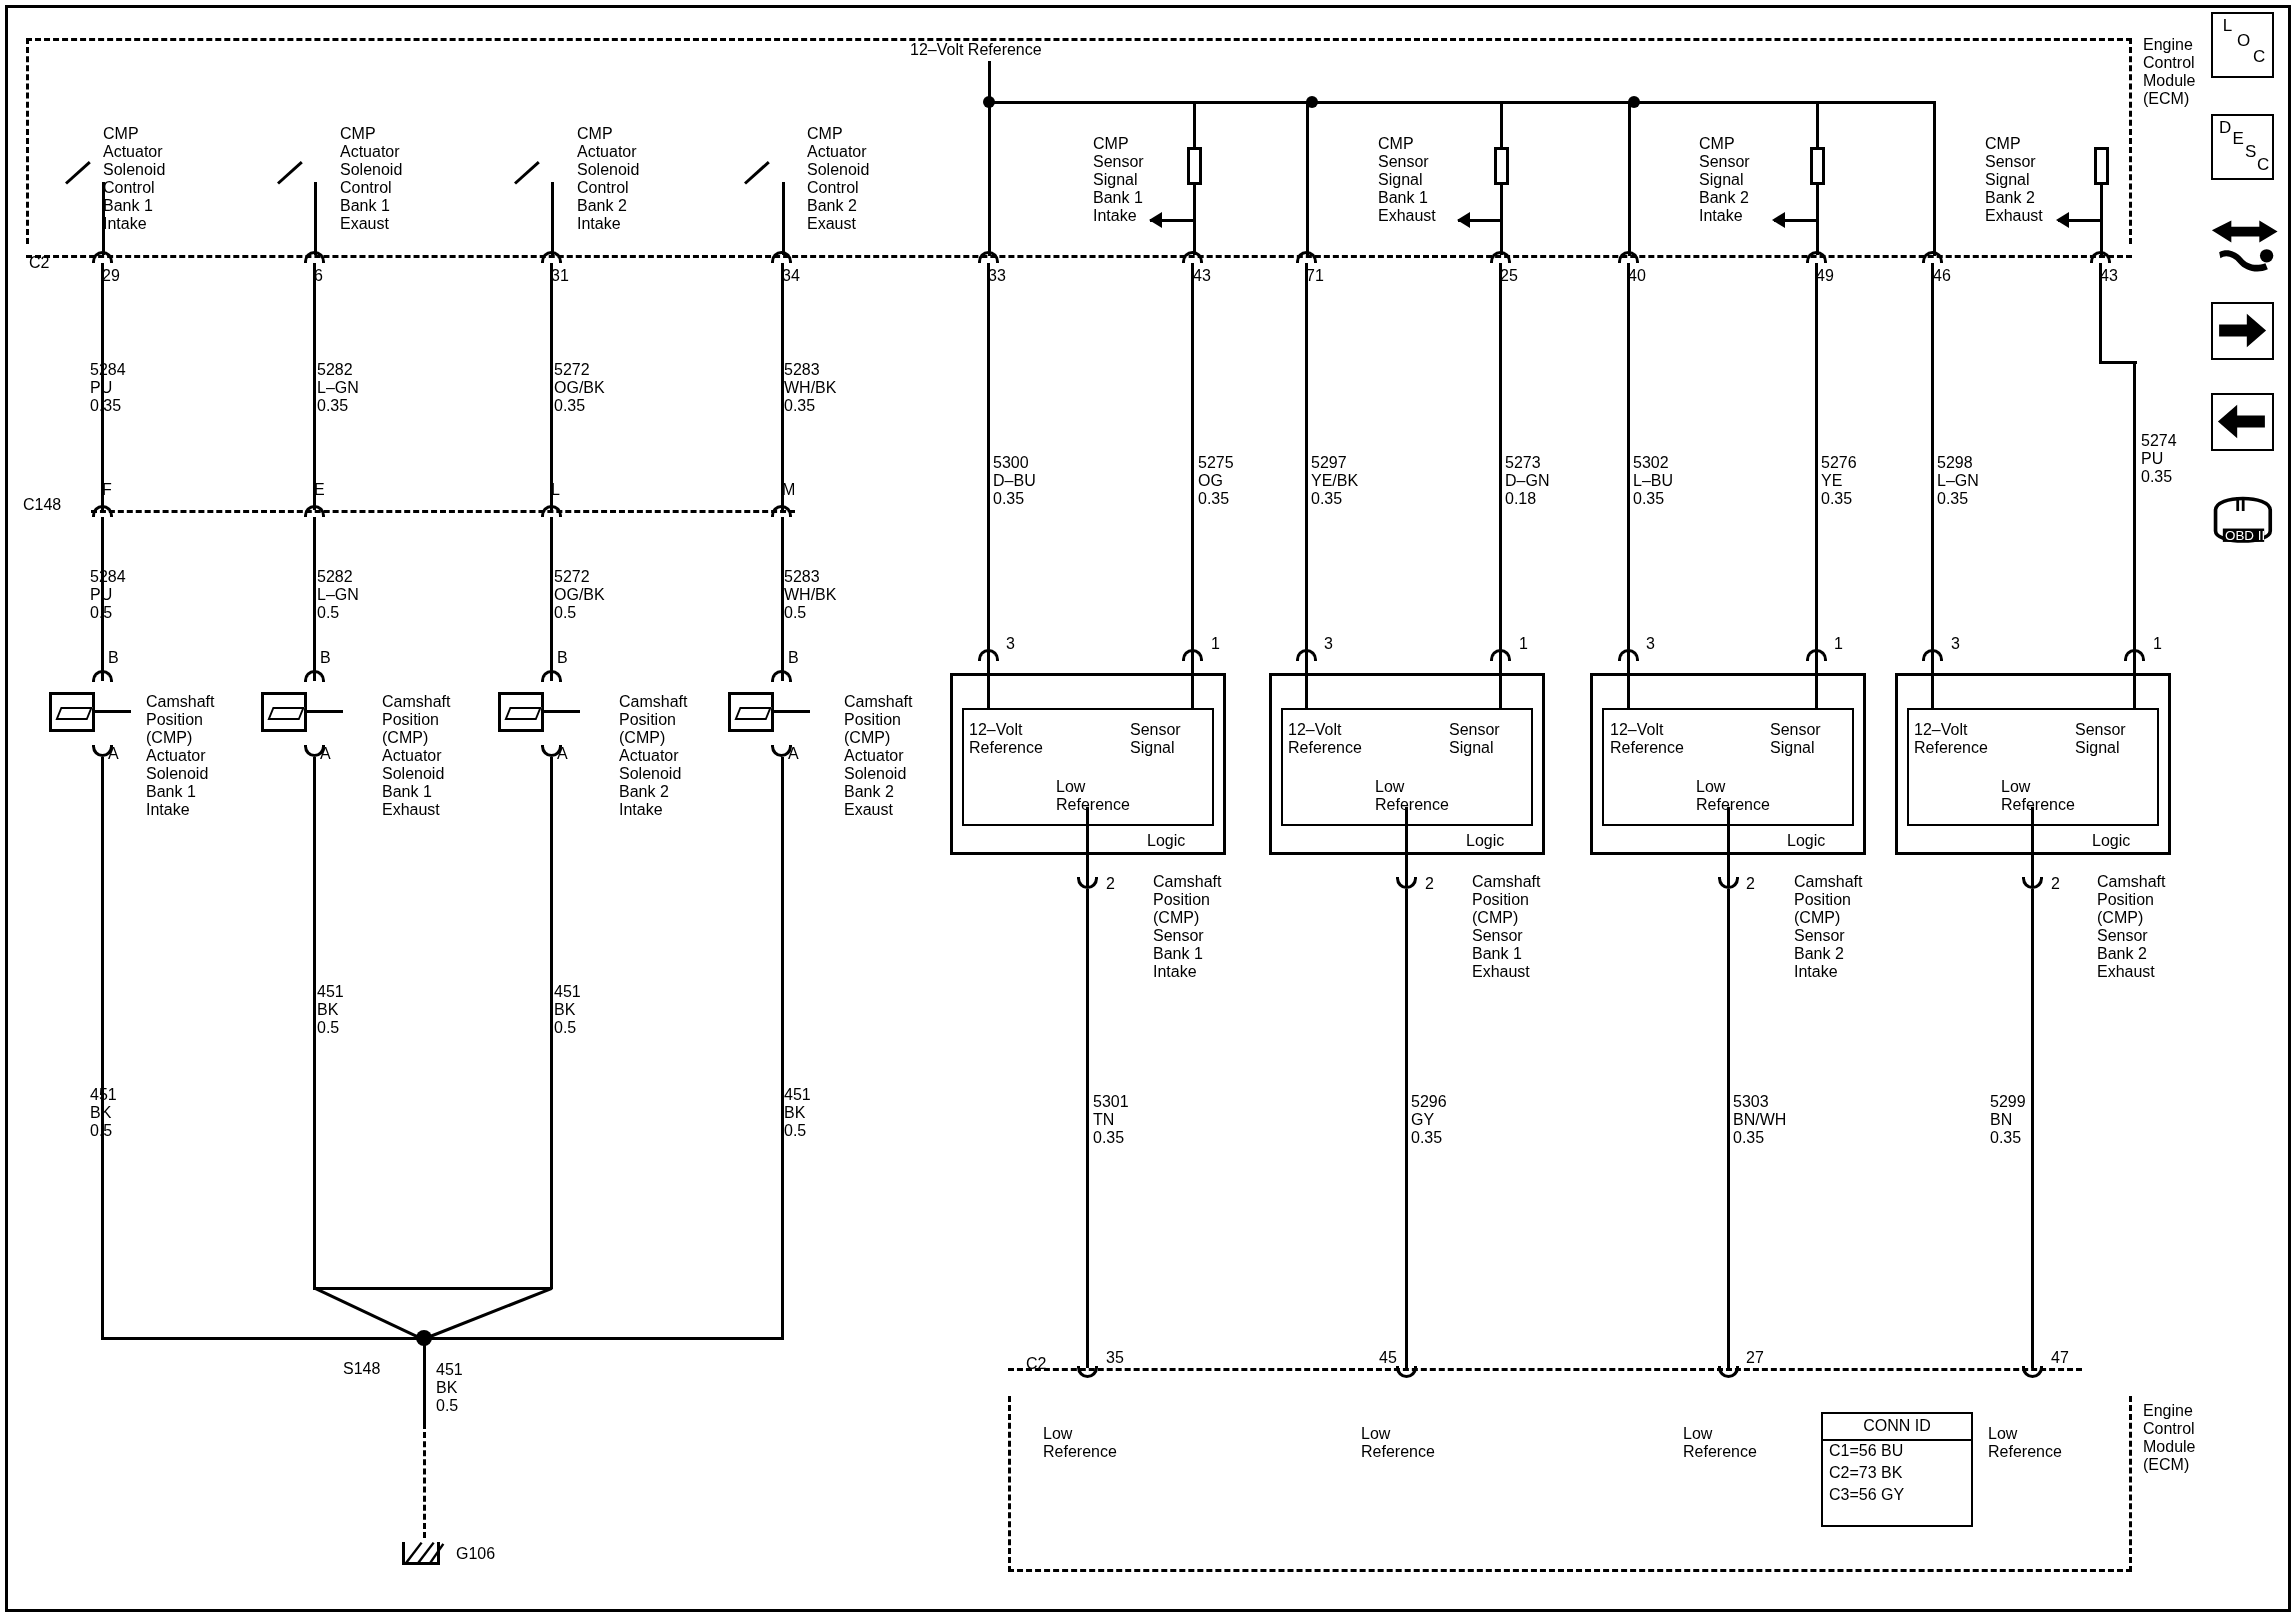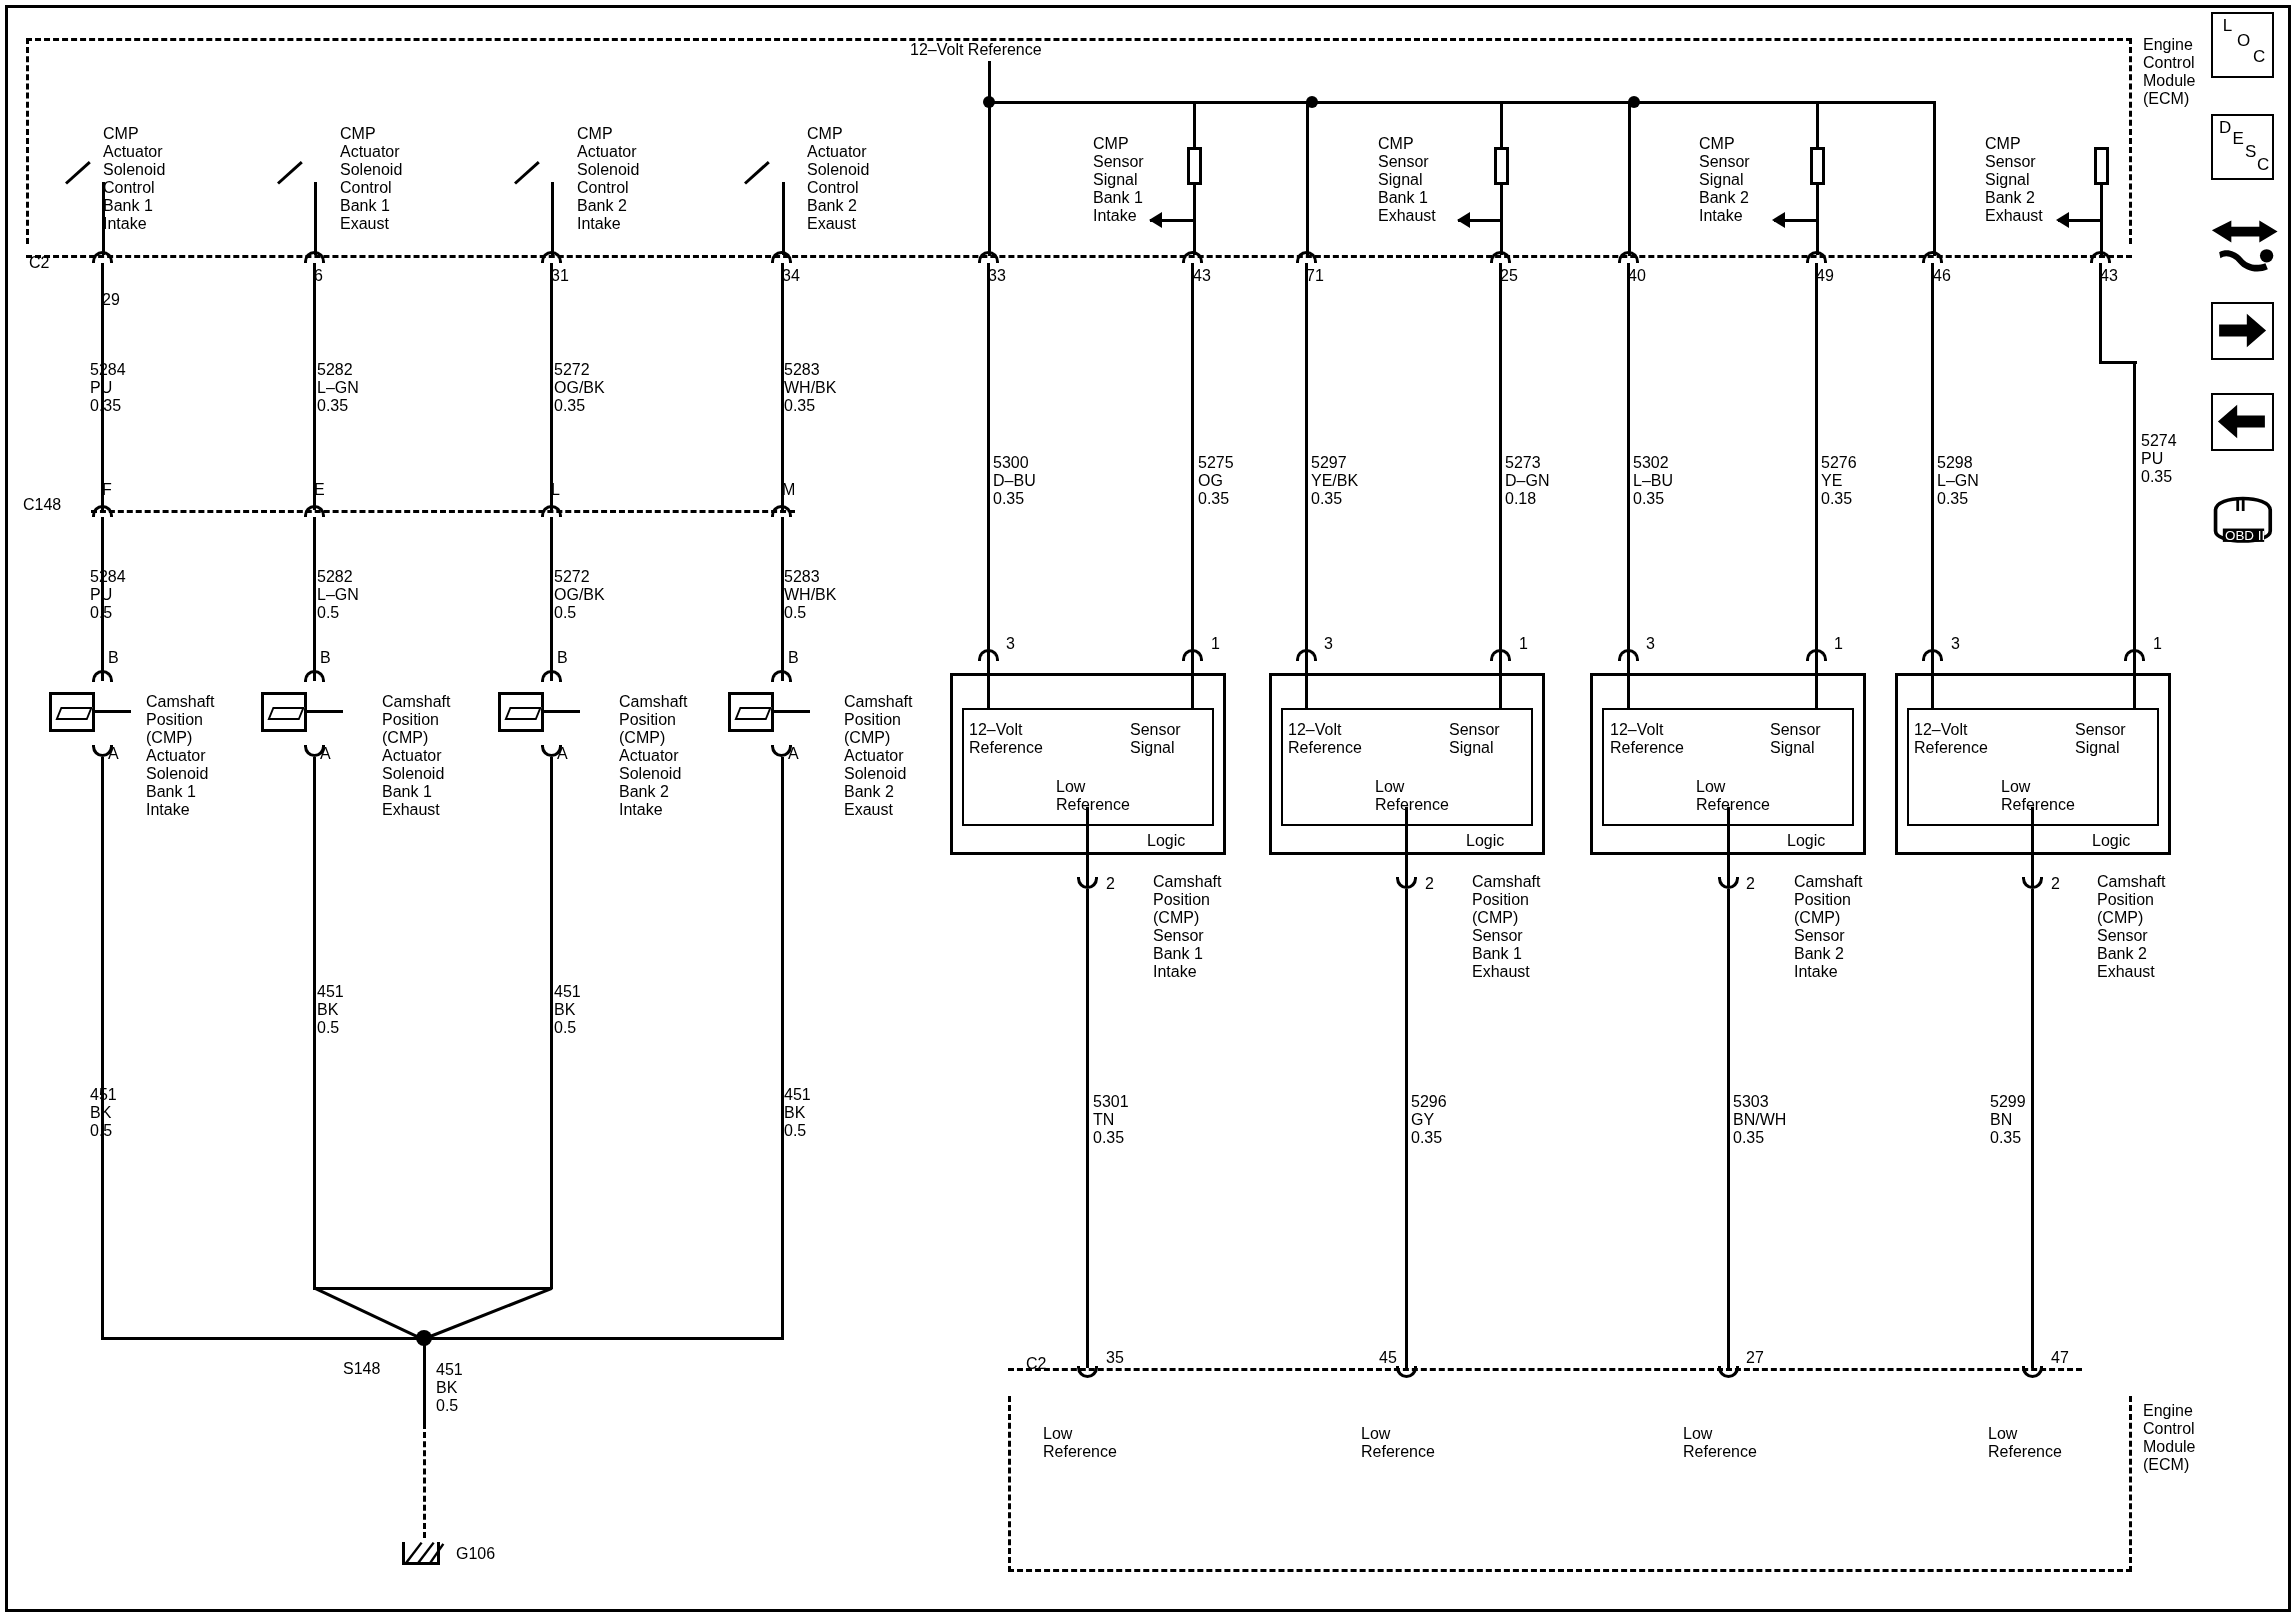--- a/index.html
+++ b/index.html
@@ -268,21 +268,21 @@
 Exhaust</div>
   <div class="resbox" style="left:2094px; top:147px;"></div>
   <div class="wire vw" style="left:2100px; top:147px; height:0px;"></div>
   <div class="wire vw" style="left:2100px; top:182px; height:73px;"></div>
   <div class="wire hw" style="left:2058px; top:219px; width:44px;"></div>
   <div class="arrL" style="left:2056px; top:212px;"></div>
 
   <div class="txt" style="left:29px; top:254px;">C2</div>
 
   <div class="cup" style="left:92px; top:251px;"></div>
-  <div class="txt" style="left:102px; top:267px;margin-top:24px;">29</div>
+  <div class="txt" style="left:102px; top:267px;">29</div>
   <div class="cup" style="left:304px; top:251px;"></div>
   <div class="txt" style="left:314px; top:267px;">6</div>
   <div class="cup" style="left:541px; top:251px;"></div>
   <div class="txt" style="left:551px; top:267px;">31</div>
   <div class="cup" style="left:771px; top:251px;"></div>
   <div class="txt" style="left:782px; top:267px;">34</div>
 
   <div class="cup" style="left:978px; top:251px;"></div>
   <div class="txt" style="left:988px; top:267px;">33</div>
   <div class="cup" style="left:1182px; top:251px;"></div>
@@ -626,20 +626,26 @@
 
   <div class="txt" style="left:1043px; top:1425px;">Low
 Reference</div>
   <div class="txt" style="left:1361px; top:1425px;">Low
 Reference</div>
   <div class="txt" style="left:1683px; top:1425px;">Low
 Reference</div>
   <div class="txt" style="left:1988px; top:1425px;">Low
 Reference</div>
 
+  <div class="connid" style="left:1821px; top:1412px; width:152px; height:115px;">
+    <div class="hdr">CONN ID</div>
+    <div class="row">C1=56 BU</div>
+    <div class="row">C2=73 BK</div>
+    <div class="row">C3=56 GY</div>
+  </div>
 
   <div class="iconbox" style="left:2211px; top:12px; width:63px; height:66px;">
     <div class="icon-letters" style="left:9.7px; top:3.6px;">L</div>
     <div class="icon-letters" style="left:24px; top:19.4px;">O</div>
     <div class="icon-letters" style="left:40px; top:35px;">C</div>
   </div>
 
   <div class="iconbox" style="left:2211px; top:114px; width:63px; height:66px;">
     <div class="icon-letters" style="left:6px; top:3.6px;">D</div>
     <div class="icon-letters" style="left:19.4px; top:14.6px;">E</div>

